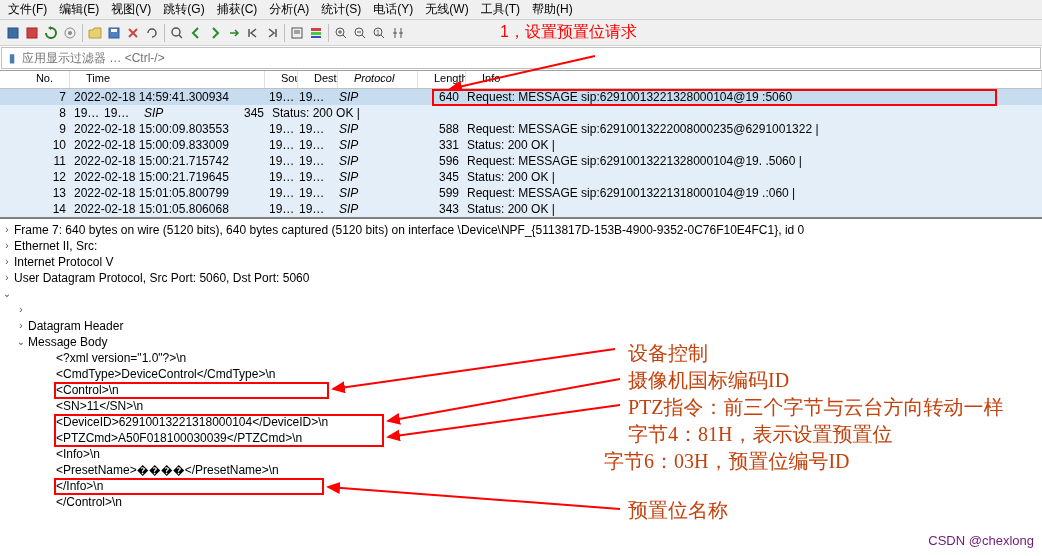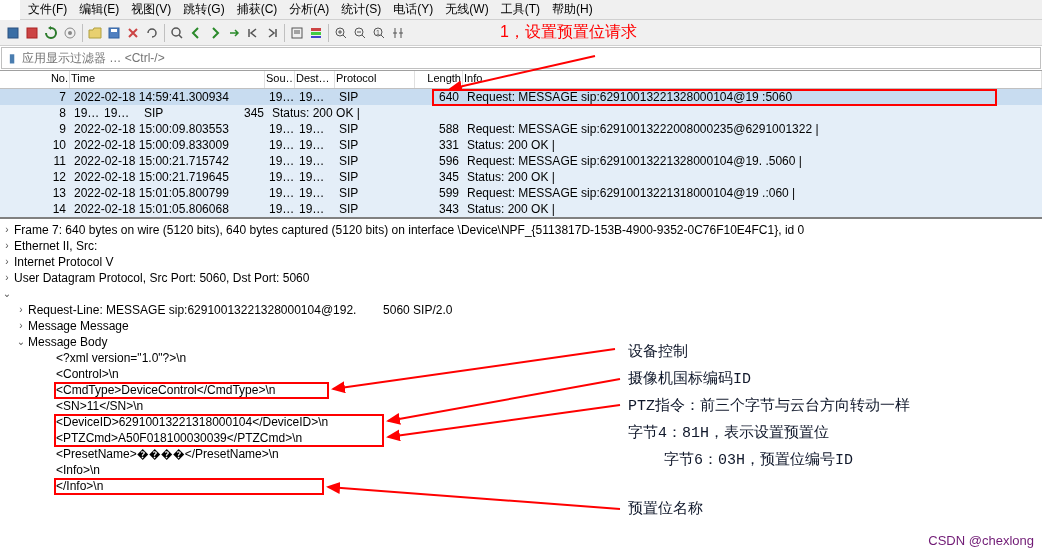--- a/index.html
+++ b/index.html
@@ -1,57 +1,57 @@
 <!DOCTYPE html>
 <html><head>
 <meta charset="utf-8">
 <style>
 * { margin: 0; padding: 0; box-sizing: border-box; font-family: "Microsoft YaHei", "SimSun", Arial, sans-serif; }
 body { width: 1042px; height: 556px; background: #fff; font-size: 12px; overflow: hidden; position: relative; }
 
-.menubar { height: 20px; background: #f0f0f0; display: flex; align-items: center; padding: 0 2px; border-bottom: 1px solid #d0d0d0; margin-left: 20px; }
+.menubar { height: 20px; background: #f0f0f0; display: flex; align-items: center; padding: 0 2px; border-bottom: 1px solid #d0d0d0; }
 .menubar span { padding: 2px 6px; cursor: default; }
 
 .toolbar { height: 26px; background: #f0f0f0; display: flex; align-items: center; padding: 0 4px; gap: 1px; border-bottom: 1px solid #d0d0d0; position: relative; }
 .tb-btn { width: 18px; height: 18px; display: inline-flex; align-items: center; justify-content: center; cursor: pointer; }
 .tb-sep { width: 1px; height: 18px; background: #c0c0c0; margin: 0 2px; }
 .annotation1 { position: absolute; left: 500px; top: 2px; color: #ff0000; font-size: 16px; font-weight: 500; }
 
 .filterbar { height: 22px; display: flex; align-items: center; border: 1px solid #c0c0c0; margin: 1px; }
 .filter-icon { width: 20px; text-align: center; color: #4a7db0; }
 .filter-input { flex: 1; border: none; outline: none; font-size: 12px; color: #7f1d1d; font-family: inherit; }
 
 .packet-list { border-top: 1px solid #a0a0a0; position: relative; }
 .pl-header { display: flex; background: #fff; border-bottom: 1px solid #c0c0c0; height: 18px; }
-.pl-header > div { padding: 1px 1px; border-right: 1px solid #e0e0e0; font-size: 11px; overflow: hidden; white-space: nowrap; }
+.pl-header > div { padding: 1px 16px; border-right: 1px solid #e0e0e0; font-size: 11px; overflow: hidden; white-space: nowrap; }
 .pl-body { font-family: "Courier New", monospace; font-size: 12px; }
 .pl-row { display: flex; height: 16px; align-items: center; }
 .pl-row > div { padding: 0 4px; overflow: hidden; white-space: nowrap; }
 .pl-row.sel { background: #c8dcf0; }
 .pl-row.normal { background: #e4eef8; }
 .col-no { width: 70px; text-align: right; }
 .col-time { width: 195px; }
 .col-src { width: 30px; }
 .col-dst { width: 40px; }
-.col-proto { width: 80px; }
+.col-proto { width: 80px; font-style: italic; }
 .col-len { width: 48px; text-align: right; }
 .col-info { flex: 1; }
 
 .red-box1 { position: absolute; border: 2px solid #ff0000; left: 432px; top: 18px; width: 565px; height: 17px; pointer-events: none; }
 
 .detail-pane { border-top: 2px solid #808080; padding: 3px 0; font-family: "Courier New", monospace; font-size: 12px; line-height: 16px; position: relative; }
 .dl { display: flex; align-items: center; }
 .dl .exp { width: 14px; text-align: center; color: #555; cursor: pointer; font-size: 10px; }
 .dl .txt { white-space: pre; }
 .ind1 { padding-left: 14px; }
 .ind3 { padding-left: 56px; }
 
 .red-box-xml { position: absolute; border: 2px solid #ff0000; pointer-events: none; }
 
-.anno-right { position: absolute; color: #0f172a; font-size: 15px; font-family: Liberation Mono, monospace; }
+.anno-right { position: absolute; color: #c2410c; font-size: 20px; font-family: Liberation Serif, serif; }
 
 .watermark { position: absolute; bottom: 8px; right: 8px; color: #701a75; font-size: 13px; font-family: Arial; }
 
 svg.arrow { position: absolute; pointer-events: none; }
 </style>
 </head>
 <body>
 
 <div class="menubar">
   <span>文件(F)</span>
@@ -306,56 +306,58 @@
     </div>
   <div class="dl">
       <span class="exp">›</span>
       <span class="txt">User Datagram Protocol, Src Port: 5060, Dst Port: 5060</span>
     </div>
   <div class="dl">
       <span class="exp">⌄</span>
     </div>
   <div class="dl ind1">
       <span class="exp">›</span>
-      <span class="txt">Request-Line: MESSAGE sip:62910013221328000104@192.        5060 SIP/2.0</span>
     </div>
   <div class="dl ind1">
       <span class="exp">›</span>
-      <span class="txt">Message Message</span>
+      <span class="txt">Datagram Header</span>
     </div>
   <div class="dl ind1">
       <span class="exp">⌄</span>
       <span class="txt">Message Body</span>
     </div>
   <div class="dl ind3">
       <span class="txt">&lt;?xml version="1.0"?&gt;\n</span>
     </div>
   <div class="dl ind3">
+      <span class="txt">&lt;CmdType&gt;DeviceControl&lt;/CmdType&gt;\n</span>
+    </div>
+  <div class="dl ind3">
       <span class="txt">&lt;Control&gt;\n</span>
     </div>
   <div class="dl ind3">
-      <span class="txt">&lt;CmdType&gt;DeviceControl&lt;/CmdType&gt;\n</span>
-    </div>
-  <div class="dl ind3">
       <span class="txt">&lt;SN&gt;11&lt;/SN&gt;\n</span>
     </div>
   <div class="dl ind3">
       <span class="txt">&lt;DeviceID&gt;62910013221318000104&lt;/DeviceID&gt;\n</span>
     </div>
   <div class="dl ind3">
       <span class="txt">&lt;PTZCmd&gt;A50F018100030039&lt;/PTZCmd&gt;\n</span>
     </div>
   <div class="dl ind3">
+      <span class="txt">&lt;Info&gt;\n</span>
+    </div>
+  <div class="dl ind3">
       <span class="txt">&lt;PresetName&gt;����&lt;/PresetName&gt;\n</span>
     </div>
   <div class="dl ind3">
-      <span class="txt">&lt;Info&gt;\n</span>
-    </div>
-  <div class="dl ind3">
       <span class="txt">&lt;/Info&gt;\n</span>
+    </div>
+  <div class="dl ind3">
+      <span class="txt">&lt;/Control&gt;\n</span>
     </div>
 
   <div class="red-box-xml" style="left:54px;top:163px;width:275px;height:17px"></div>
   <div class="red-box-xml" style="left:54px;top:195px;width:330px;height:33px"></div>
   <div class="red-box-xml" style="left:54px;top:259px;width:270px;height:17px"></div>
 
   <svg class="arrow" style="left:325px;top:120px" width="300" height="60">
       <line x1="290" y1="10" x2="8" y2="50" stroke="#ff0000" stroke-width="2" marker-end="url(#ah1)"></line>
     </svg>
   <svg class="arrow" style="left:380px;top:150px" width="250" height="60">
@@ -365,17 +367,17 @@
       <line x1="240" y1="8" x2="8" y2="40" stroke="#ff0000" stroke-width="2" marker-end="url(#ah1)"></line>
     </svg>
   <svg class="arrow" style="left:320px;top:260px" width="310" height="40">
       <line x1="300" y1="30" x2="8" y2="8" stroke="#ff0000" stroke-width="2" marker-end="url(#ah1)"></line>
     </svg>
 
   <div class="anno-right" style="left:628px;top:126px">设备控制</div>
   <div class="anno-right" style="left:628px;top:153px">摄像机国标编码ID</div>
   <div class="anno-right" style="left:628px;top:180px">PTZ指令：前三个字节与云台方向转动一样</div>
   <div class="anno-right" style="left:628px;top:207px">字节4：81H，表示设置预置位</div>
-  <div class="anno-right" style="left:664px;top:234px">字节6：03H，预置位编号ID</div>
+  <div class="anno-right" style="left:604px;top:234px">字节6：03H，预置位编号ID</div>
   <div class="anno-right" style="left:628px;top:283px">预置位名称</div>
 </div>
 
 <div class="watermark">CSDN @chexlong</div>
 
 </body></html>

